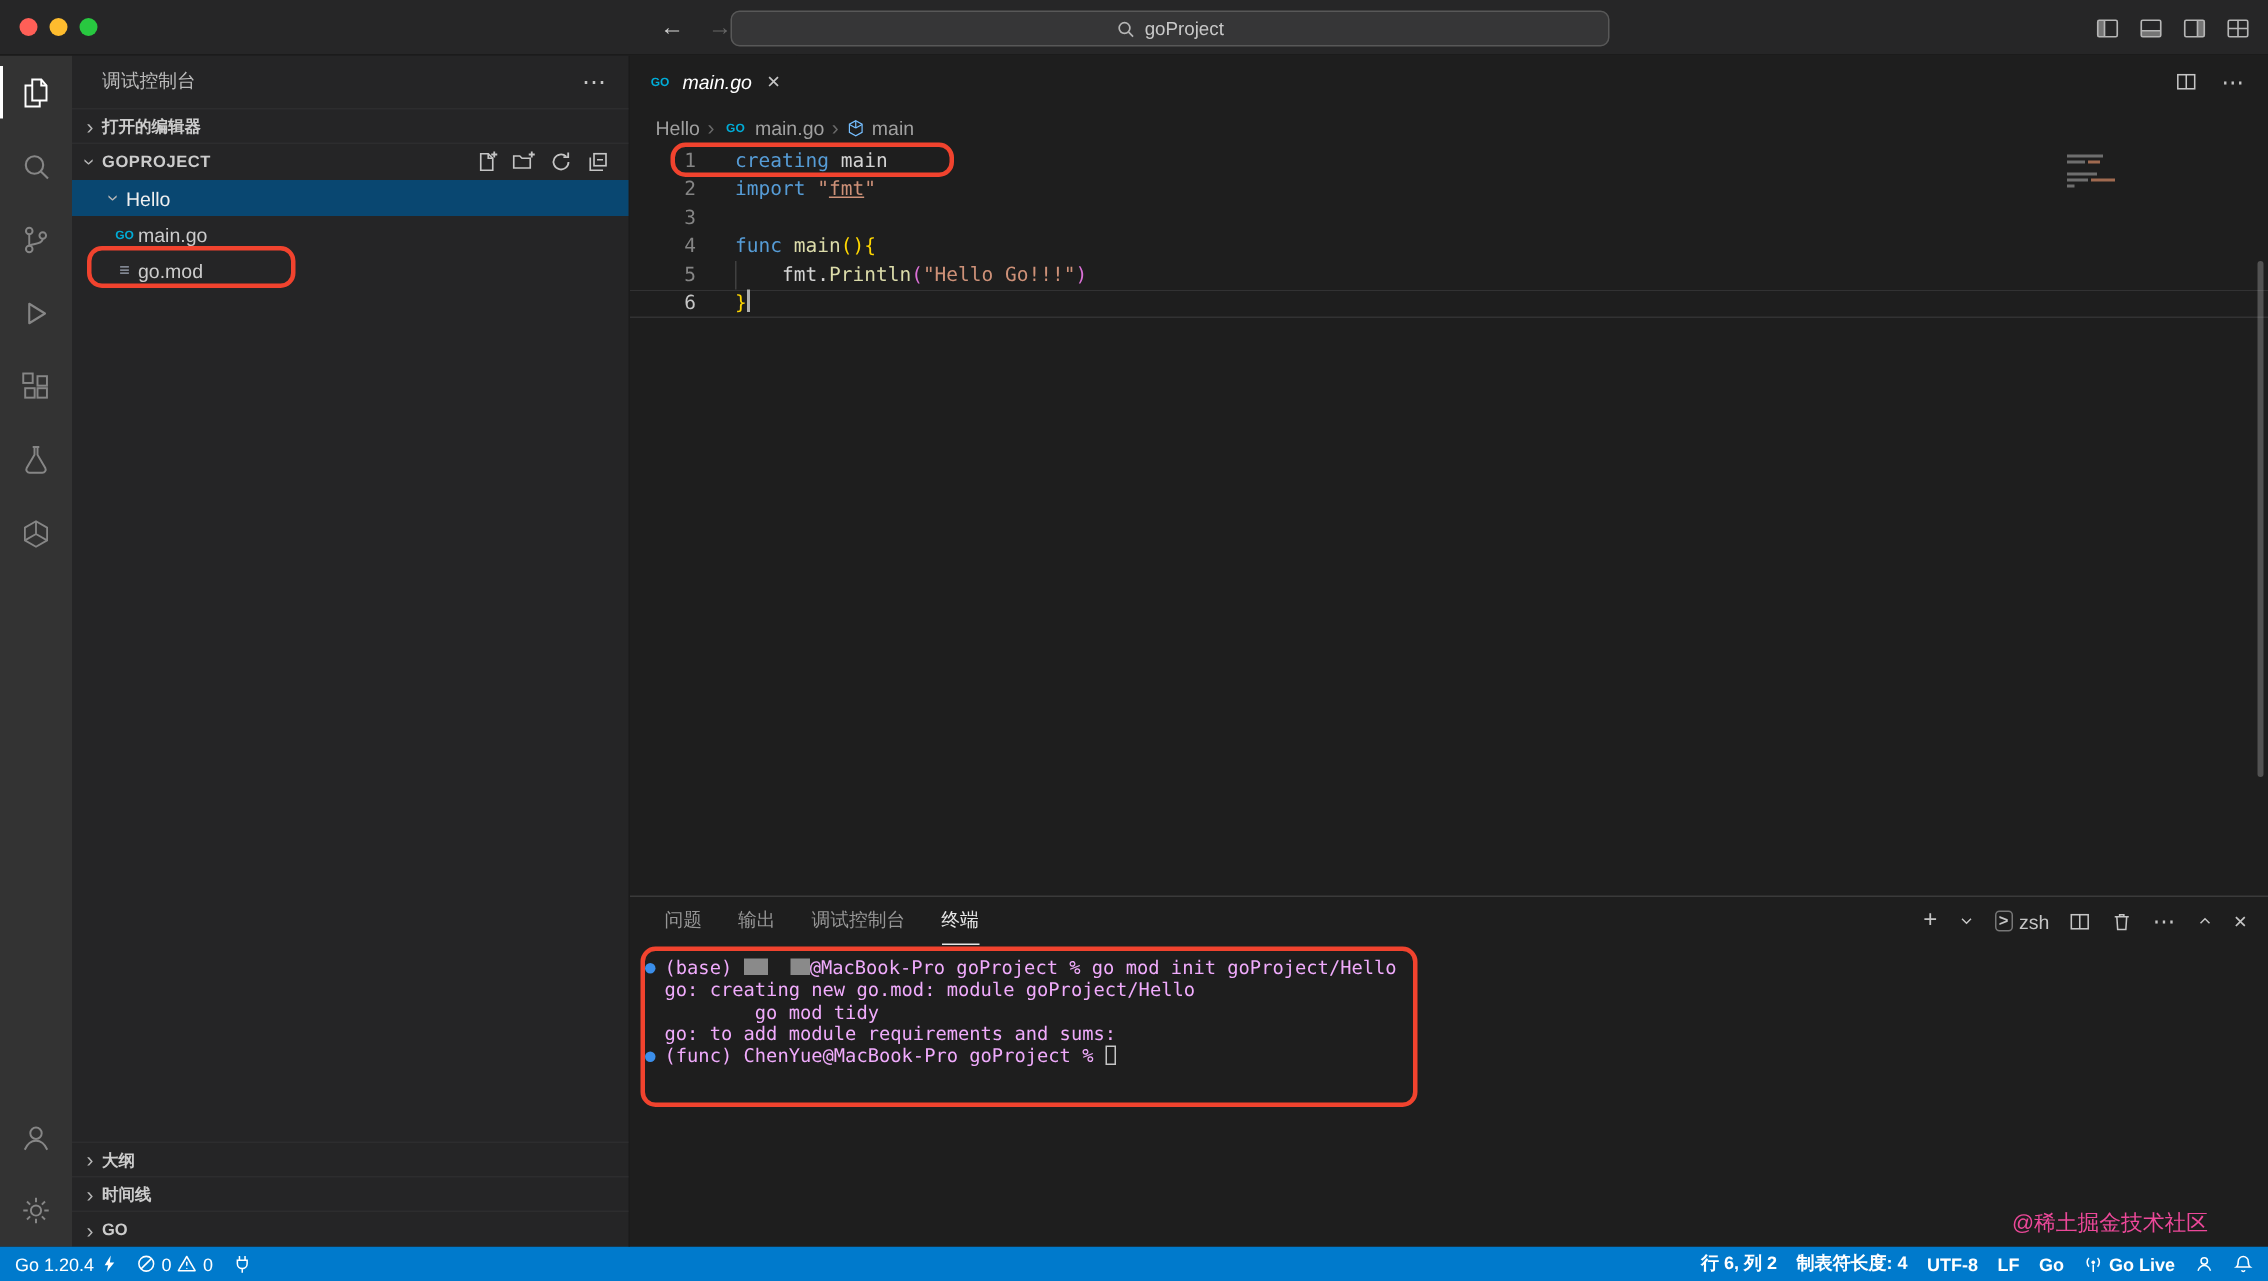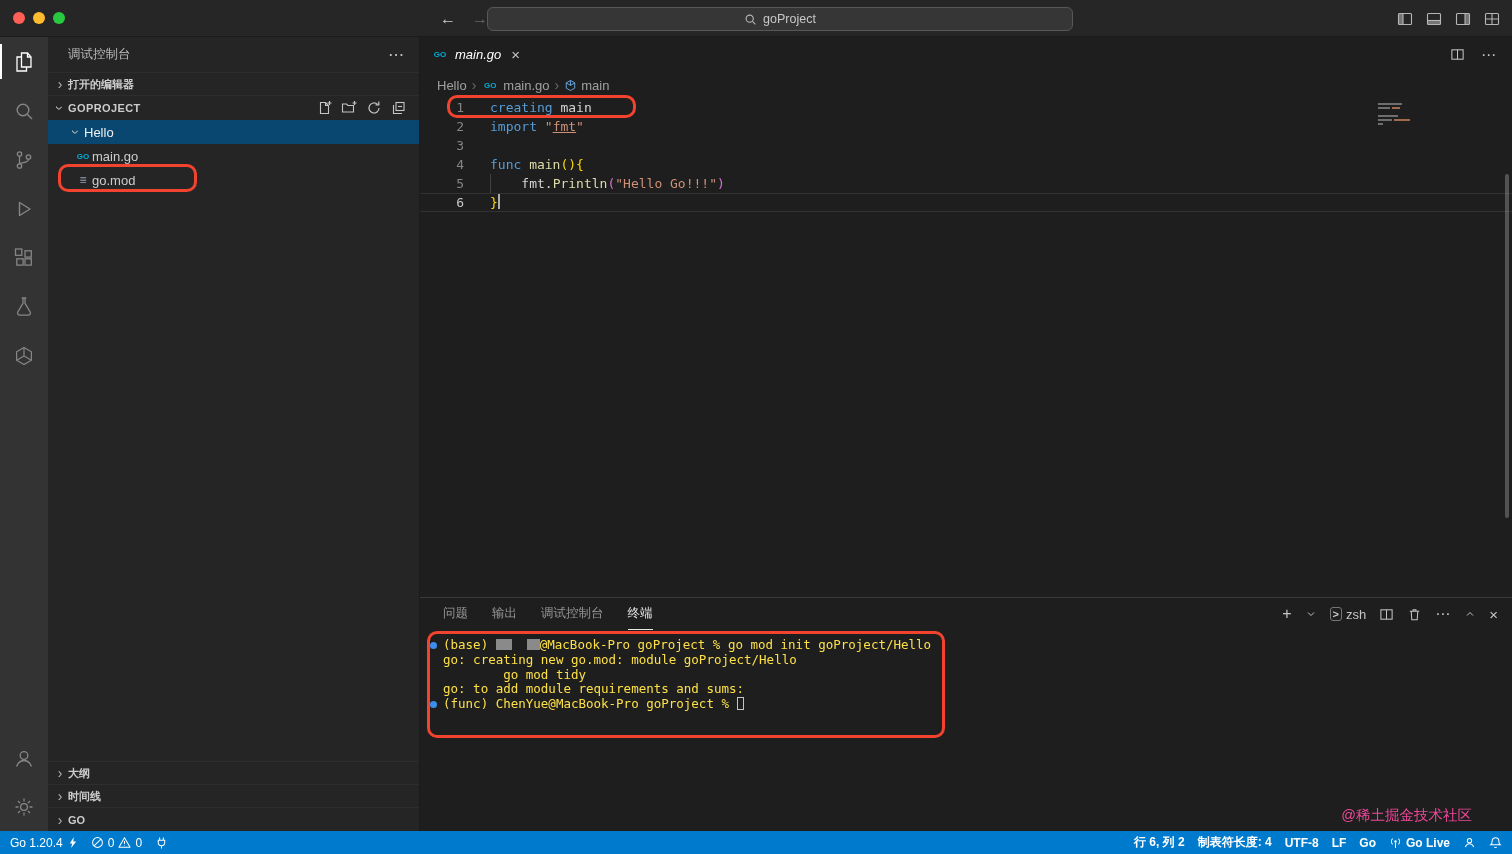--- a/index.html
+++ b/index.html
@@ -79,21 +79,21 @@
   
   .panel { height:234px; border-top:1px solid #3a3a3a; display:flex; flex-direction:column; position:relative; }
   .panel-tabs { height:32px; display:flex; align-items:stretch; padding-left:23px; gap:24px; font-size:12.5px; color:#969696; }
   .panel-tab { display:flex; align-items:center; border-bottom:1px solid transparent; cursor:pointer; }
   .panel-tab.active { color:#e7e7e7; border-bottom-color:#e7e7e7; }
   .panel-actions { position:absolute; right:14px; top:0; height:32px; display:flex; align-items:center; gap:13px; color:#c5c5c5; }
   .panel-actions .pa { cursor:pointer; display:flex; align-items:center; gap:4px; }
   .panel-actions .plus { font-size:16px; }
   .panel-actions .dots { font-size:15px; letter-spacing:1px; }
   .shell-gt { font-weight:700; font-size:11px; border:1px solid #777; border-radius:3px; padding:0 2px; line-height:12px; }
-  .terminal { flex:1; padding:8px 0 0 23px; font-family:"DejaVu Sans Mono",monospace; font-size:12.5px; color:#fde047; }
+  .terminal { flex:1; padding:8px 0 0 23px; font-family:"DejaVu Sans Mono",monospace; font-size:12.5px; color:#f0abfc; }
   .term-line { white-space:pre; line-height:14.8px; position:relative; }
   .term-dot { position:absolute; left:-13px; top:4px; width:7px; height:7px; border-radius:50%; background:#3b8eea; }
   .redact { display:inline-block; height:11px; background:#8a8a8a; vertical-align:-1px; }
   .term-cursor { display:inline-block; width:7px; height:13px; border:1px solid #c5c5c5; vertical-align:-2px; }
 
   
   .statusbar { height:23px; background:var(--sbbg,#007acc); display:flex; align-items:center; color:#ffffff; font-size:12px; padding:0 10px; }
   .sb-left, .sb-right { display:flex; align-items:center; gap:13px; }
   .sb-right { margin-left:auto;font-weight:bold; }
   .sb-item { display:flex; align-items:center; gap:4px; cursor:pointer; white-space:nowrap; }

